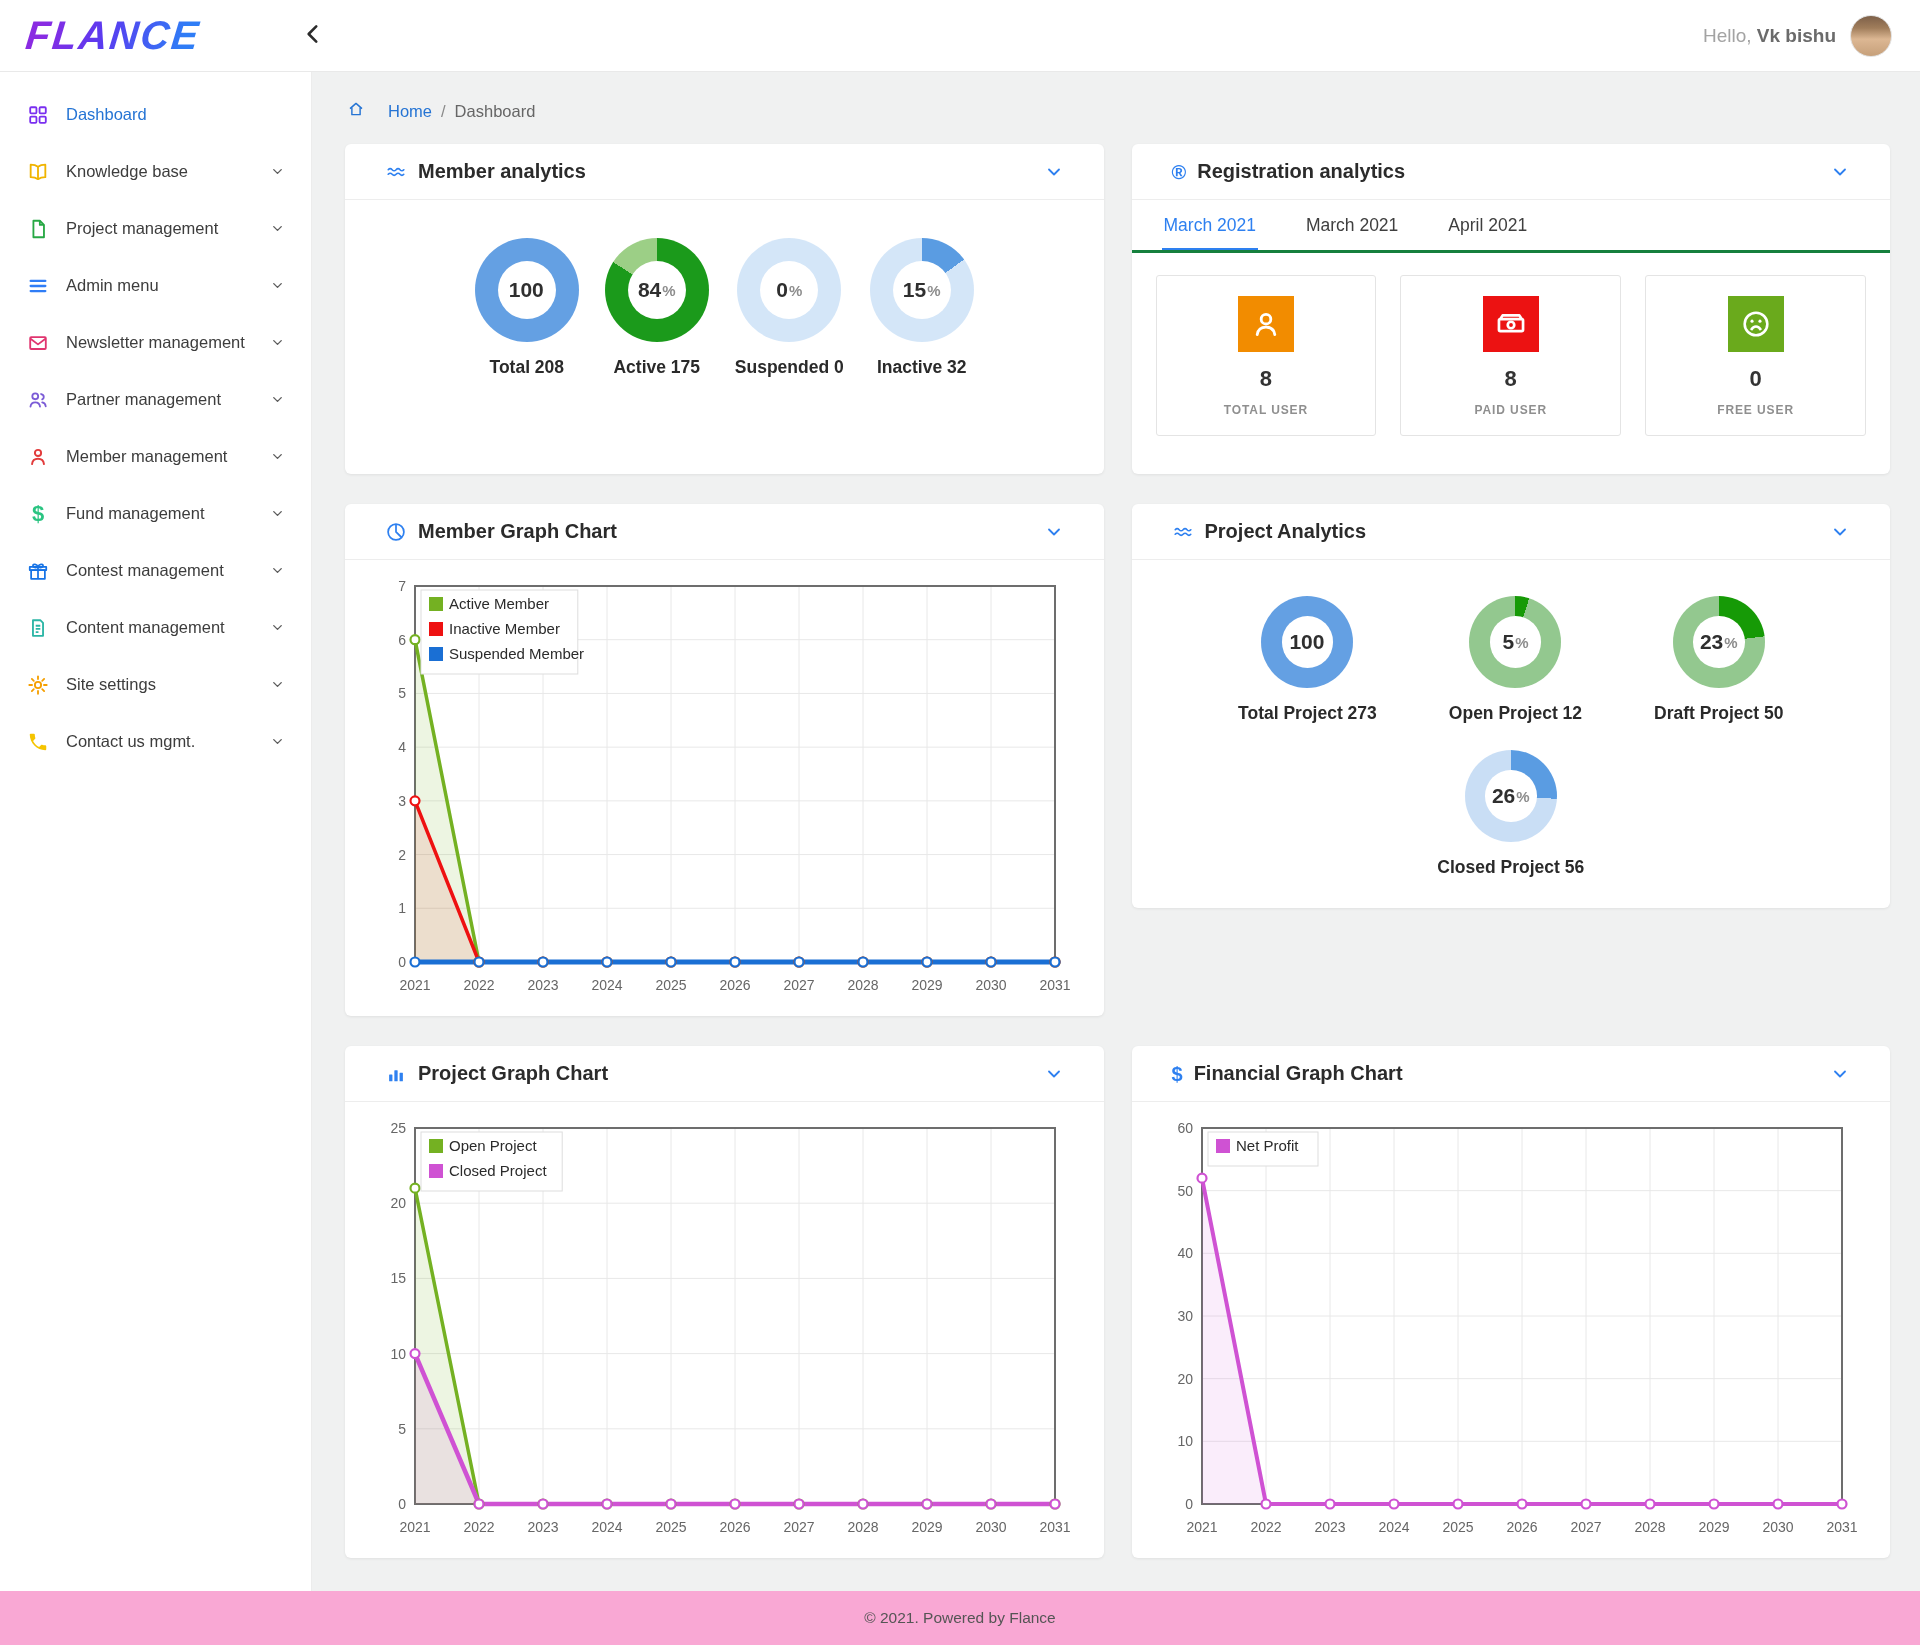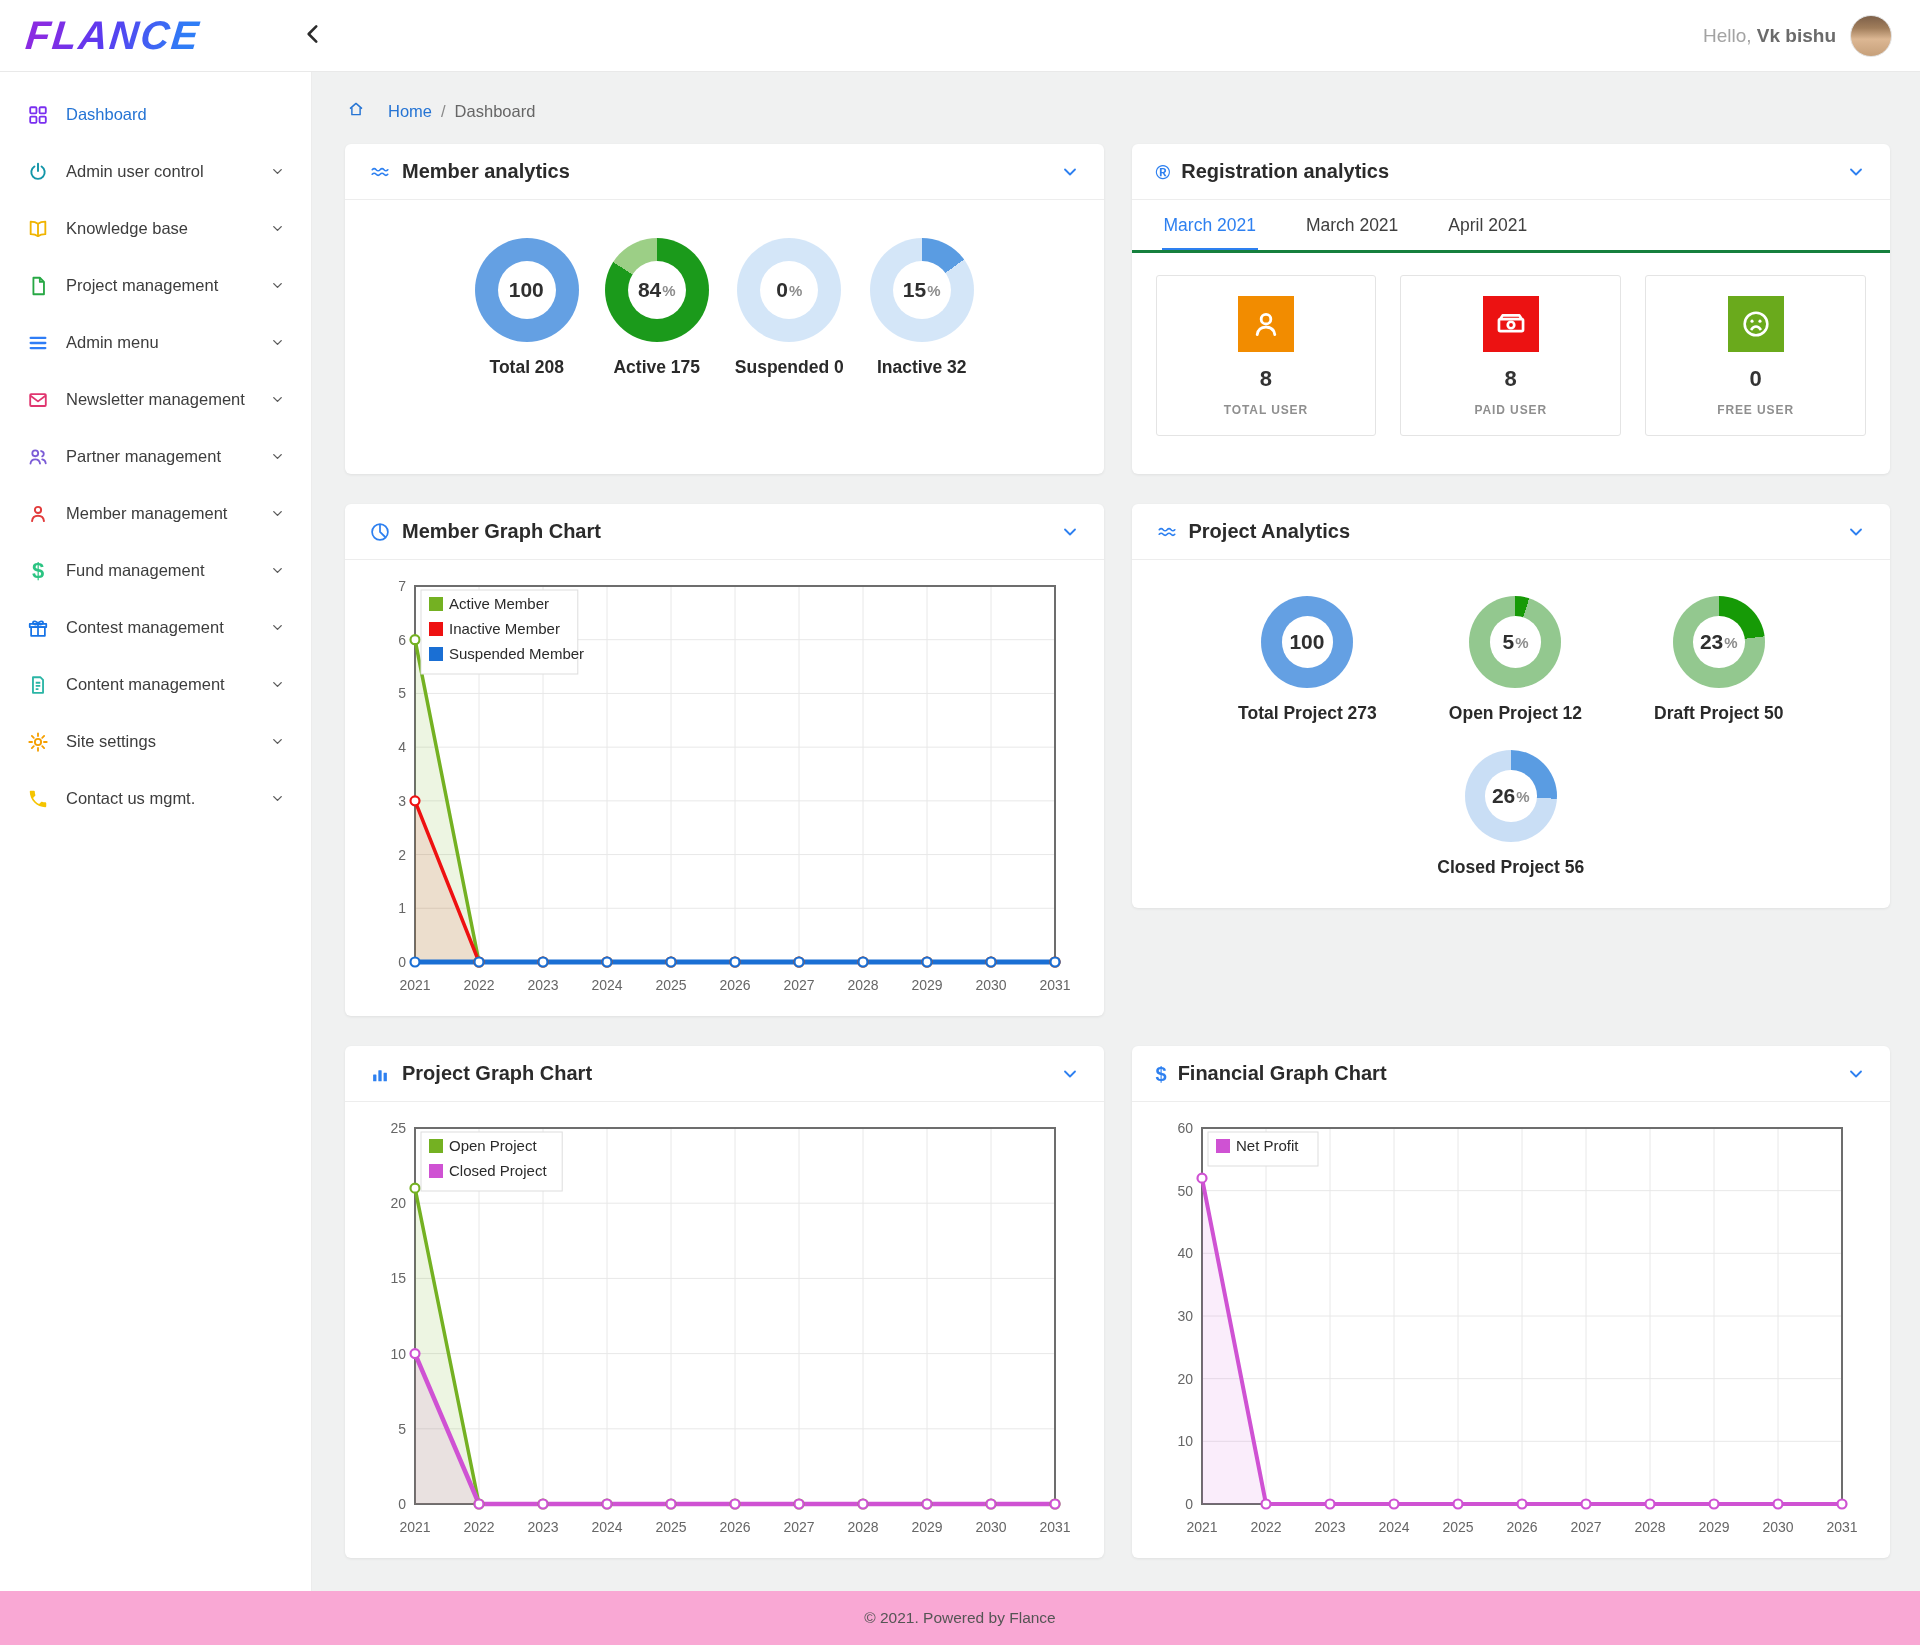--- a/index.html
+++ b/index.html
@@ -39,21 +39,21 @@
 
   
   .breadcrumb { display:flex; align-items:center; gap:9px; font-size:16.5px; margin:6px 0 22px 2px; }
   .bc-home { display:flex; align-items:center; gap:23px; color:var(--link); cursor:pointer; }
   .bc-sep { color:#8a8a8a; }
   .bc-current { color:#666; }
 
   
   .cards { display:grid; grid-template-columns:1fr 1fr; gap:30px 28px; align-items:start; }
   .card { background:#fff; border-radius:6px; box-shadow:0 1px 3px rgba(0,0,0,.07); }
-  .card-head { display:flex; align-items:center; padding:16px 24px; border-bottom:1px solid #ededed; }
+  .card-head { display:flex; align-items:center; padding:16px 40px; border-bottom:1px solid #ededed; }
   .card-icon { display:flex; align-items:center; color:var(--accent); margin-right:11px; }
   .card-icon svg { width:22px; height:22px; }
   .glyph-icon { font-size:20px; font-weight:700; color:var(--accent); margin-right:11px; line-height:1; }
   .card-title { font-size:20px; font-weight:600; color:#2b2b2b; }
   .card-caret { margin-left:auto; display:flex; cursor:pointer; color:var(--accent); }
 
   
   .donut-row { display:flex; justify-content:center; align-items:flex-start; }
   .ma-body { padding:38px 16px 34px; gap:26px; }
   .donut-wrap { display:flex; flex-direction:column; align-items:center; }
@@ -122,34 +122,20 @@
         <svg viewBox="0 0 24 24" fill="none" stroke="currentColor" stroke-width="2">
             <rect x="3.5" y="3.5" width="6.8" height="6.8" rx="1.2"></rect>
             <rect x="13.7" y="3.5" width="6.8" height="6.8" rx="1.2"></rect>
             <rect x="3.5" y="13.7" width="6.8" height="6.8" rx="1.2"></rect>
             <rect x="13.7" y="13.7" width="6.8" height="6.8" rx="1.2"></rect>
           </svg>
       </span>
       <span class="side-label">Dashboard</span>
     </div>
 
-    <div class="side-item">
-      <span class="side-icon" style="color: rgb(18, 149, 168);">
-        <svg viewBox="0 0 24 24" fill="none" stroke="currentColor" stroke-width="2.1" stroke-linecap="round">
-            <path d="M8.1 6a7.3 7.3 0 1 0 7.8 0"></path>
-            <path d="M12 3v8"></path>
-          </svg>
-      </span>
-      <span class="side-label">Admin user control</span>
-      <span class="side-chev">
-          <svg width="15" height="15" viewBox="0 0 24 24" fill="none" stroke="currentColor" stroke-width="2.2" stroke-linecap="round" stroke-linejoin="round">
-            <path d="M6 9l6 6 6-6"></path>
-          </svg>
-        </span>
-    </div>
 
     <div class="side-item">
       <span class="side-icon" style="color: rgb(240, 180, 0);">
         <svg viewBox="0 0 24 24" fill="none" stroke="currentColor" stroke-width="2" stroke-linejoin="round">
             <path d="M12 6.2C10 4.7 7.3 4 4 4v13.6c3.3 0 6 .7 8 2.2 2-1.5 4.7-2.2 8-2.2V4c-3.3 0-6 .7-8 2.2z"></path>
             <path d="M12 6.2v13.4"></path>
           </svg>
       </span>
       <span class="side-label">Knowledge base</span>
       <span class="side-chev">

